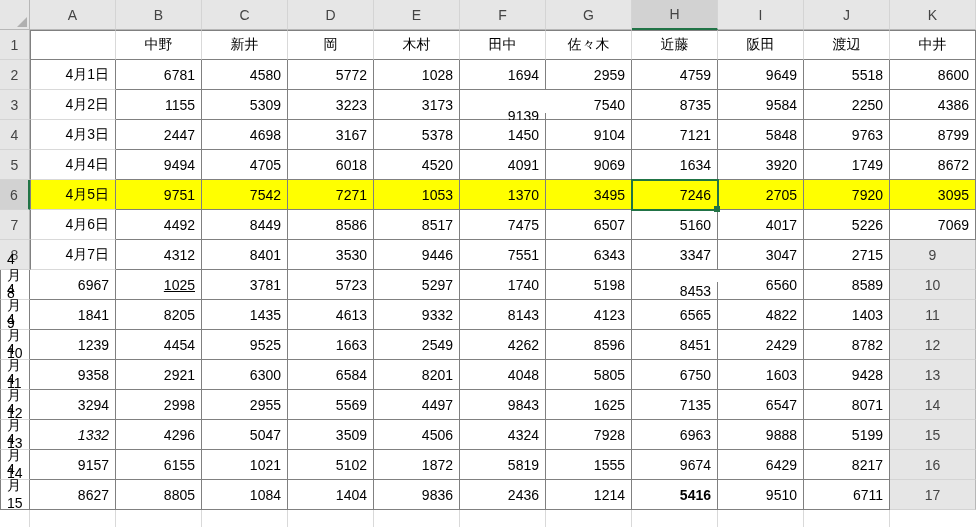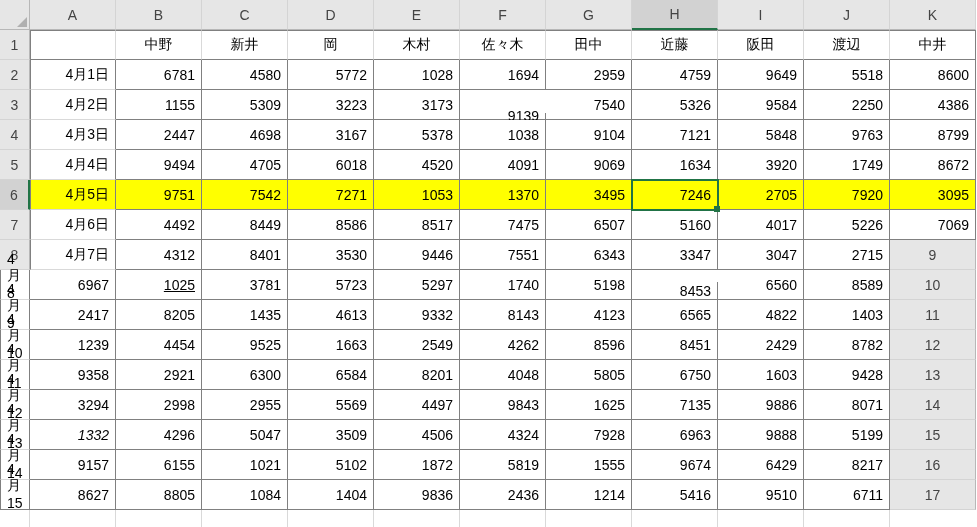--- a/index.html
+++ b/index.html
@@ -109,22 +109,22 @@
     <div class="colhdr selcol">H</div>
     <div class="colhdr">I</div>
     <div class="colhdr">J</div>
     <div class="colhdr">K</div>
     <div class="rowhdr">1</div>
     <div class="cell txt-ctr databorder-t  databorder-b databorder-l"></div>
     <div class="cell txt-ctr databorder-t  databorder-b">中野</div>
     <div class="cell txt-ctr databorder-t  databorder-b">新井</div>
     <div class="cell txt-ctr databorder-t  databorder-b">岡</div>
     <div class="cell txt-ctr databorder-t  databorder-b">木村</div>
+    <div class="cell txt-ctr databorder-t  databorder-b">田中</div>
     <div class="cell txt-ctr databorder-t  databorder-b">佐々木</div>
-    <div class="cell txt-ctr databorder-t  databorder-b">田中</div>
     <div class="cell txt-ctr databorder-t  databorder-b">近藤</div>
     <div class="cell txt-ctr databorder-t  databorder-b">阪田</div>
     <div class="cell txt-ctr databorder-t  databorder-b">渡辺</div>
     <div class="cell txt-ctr databorder-t databorder-r databorder-b">中井</div>
     <div class="rowhdr">2</div>
     <div class="cell txt-num databorder-l" style="border-right: 1px solid rgb(128, 128, 128);">4月1日</div>
     <div class="cell txt-num" style="border-right: 1px solid rgb(128, 128, 128); border-bottom: 1px solid rgb(128, 128, 128);">6781</div>
     <div class="cell txt-num" style="border-right: 1px solid rgb(128, 128, 128); border-bottom: 1px solid rgb(128, 128, 128);">4580</div>
     <div class="cell txt-num" style="border-right: 1px solid rgb(128, 128, 128); border-bottom: 1px solid rgb(128, 128, 128);">5772</div>
     <div class="cell txt-num" style="border-right: 1px solid rgb(128, 128, 128); border-bottom: 1px solid rgb(128, 128, 128);">1028</div>
@@ -135,31 +135,31 @@
     <div class="cell txt-num" style="border-right: 1px solid rgb(128, 128, 128); border-bottom: 1px solid rgb(128, 128, 128);">5518</div>
     <div class="cell txt-num databorder-r" style="border-right: 1px solid rgb(128, 128, 128); border-bottom: 1px solid rgb(128, 128, 128);">8600</div>
     <div class="rowhdr">3</div>
     <div class="cell txt-num databorder-l" style="border-right: 1px solid rgb(128, 128, 128);">4月2日</div>
     <div class="cell txt-num" style="border-right: 1px solid rgb(128, 128, 128); border-bottom: 1px solid rgb(128, 128, 128);">1155</div>
     <div class="cell txt-num" style="border-right: 1px solid rgb(128, 128, 128); border-bottom: 1px solid rgb(128, 128, 128);">5309</div>
     <div class="cell txt-num" style="border-right: 1px solid rgb(128, 128, 128); border-bottom: 1px solid rgb(128, 128, 128);">3223</div>
     <div class="cell txt-num" style="border-right: 1px solid rgb(128, 128, 128); border-bottom: 1px solid rgb(128, 128, 128);">3173</div>
     <div class="cell txt-num" style="border-right: 1px solid rgb(128, 128, 128); border-bottom: 1px solid rgb(128, 128, 128); margin-top: 23px;">9139</div>
     <div class="cell txt-num" style="border-right: 1px solid rgb(128, 128, 128); border-bottom: 1px solid rgb(128, 128, 128);">7540</div>
-    <div class="cell txt-num" style="border-right: 1px solid rgb(128, 128, 128); border-bottom: 1px solid rgb(128, 128, 128);">5326</div>
+    <div class="cell txt-num" style="border-right: 1px solid rgb(128, 128, 128); border-bottom: 1px solid rgb(128, 128, 128);">8735</div>
     <div class="cell txt-num" style="border-right: 1px solid rgb(128, 128, 128); border-bottom: 1px solid rgb(128, 128, 128);">9584</div>
     <div class="cell txt-num" style="border-right: 1px solid rgb(128, 128, 128); border-bottom: 1px solid rgb(128, 128, 128);">2250</div>
     <div class="cell txt-num databorder-r" style="border-right: 1px solid rgb(128, 128, 128); border-bottom: 1px solid rgb(128, 128, 128);">4386</div>
     <div class="rowhdr">4</div>
     <div class="cell txt-num databorder-l" style="border-right: 1px solid rgb(128, 128, 128);">4月3日</div>
     <div class="cell txt-num" style="border-right: 1px solid rgb(128, 128, 128); border-bottom: 1px solid rgb(128, 128, 128);">2447</div>
     <div class="cell txt-num" style="border-right: 1px solid rgb(128, 128, 128); border-bottom: 1px solid rgb(128, 128, 128);">4698</div>
     <div class="cell txt-num" style="border-right: 1px solid rgb(128, 128, 128); border-bottom: 1px solid rgb(128, 128, 128);">3167</div>
     <div class="cell txt-num" style="border-right: 1px solid rgb(128, 128, 128); border-bottom: 1px solid rgb(128, 128, 128);">5378</div>
-    <div class="cell txt-num" style="border-right: 1px solid rgb(128, 128, 128); border-bottom: 1px solid rgb(128, 128, 128);">1038</div>
+    <div class="cell txt-num" style="border-right: 1px solid rgb(128, 128, 128); border-bottom: 1px solid rgb(128, 128, 128);">1450</div>
     <div class="cell txt-num" style="border-right: 1px solid rgb(128, 128, 128); border-bottom: 1px solid rgb(128, 128, 128);">9104</div>
     <div class="cell txt-num" style="border-right: 1px solid rgb(128, 128, 128); border-bottom: 1px solid rgb(128, 128, 128);">7121</div>
     <div class="cell txt-num" style="border-right: 1px solid rgb(128, 128, 128); border-bottom: 1px solid rgb(128, 128, 128);">5848</div>
     <div class="cell txt-num" style="border-right: 1px solid rgb(128, 128, 128); border-bottom: 1px solid rgb(128, 128, 128);">9763</div>
     <div class="cell txt-num databorder-r" style="border-right: 1px solid rgb(128, 128, 128); border-bottom: 1px solid rgb(128, 128, 128);">8799</div>
     <div class="rowhdr">5</div>
     <div class="cell txt-num databorder-l" style="border-right: 1px solid rgb(128, 128, 128);">4月4日</div>
     <div class="cell txt-num" style="border-right: 1px solid rgb(128, 128, 128); border-bottom: 1px solid rgb(128, 128, 128);">9494</div>
     <div class="cell txt-num" style="border-right: 1px solid rgb(128, 128, 128); border-bottom: 1px solid rgb(128, 128, 128);">4705</div>
     <div class="cell txt-num" style="border-right: 1px solid rgb(128, 128, 128); border-bottom: 1px solid rgb(128, 128, 128);">6018</div>
@@ -212,21 +212,21 @@
     <div class="cell txt-num" style="border-right: 1px solid rgb(128, 128, 128); border-bottom: 1px solid rgb(128, 128, 128);">3781</div>
     <div class="cell txt-num" style="border-right: 1px solid rgb(128, 128, 128); border-bottom: 1px solid rgb(128, 128, 128);">5723</div>
     <div class="cell txt-num" style="border-right: 1px solid rgb(128, 128, 128); border-bottom: 1px solid rgb(128, 128, 128);">5297</div>
     <div class="cell txt-num" style="border-right: 1px solid rgb(128, 128, 128); border-bottom: 1px solid rgb(128, 128, 128);">1740</div>
     <div class="cell txt-num" style="border-right: 1px solid rgb(128, 128, 128); border-bottom: 1px solid rgb(128, 128, 128);">5198</div>
     <div class="cell txt-num" style="border-right: 1px solid rgb(128, 128, 128); border-bottom: 1px solid rgb(128, 128, 128); margin-top: 12px;">8453</div>
     <div class="cell txt-num" style="border-right: 1px solid rgb(128, 128, 128); border-bottom: 1px solid rgb(128, 128, 128);">6560</div>
     <div class="cell txt-num databorder-r" style="border-right: 1px solid rgb(128, 128, 128); border-bottom: 1px solid rgb(128, 128, 128);">8589</div>
     <div class="rowhdr">10</div>
     <div class="cell txt-num databorder-l" style="border-right: 1px solid rgb(128, 128, 128);">4月9日</div>
-    <div class="cell txt-num" style="border-right: 1px solid rgb(128, 128, 128); border-bottom: 1px solid rgb(128, 128, 128);">2417</div>
+    <div class="cell txt-num" style="border-right: 1px solid rgb(128, 128, 128); border-bottom: 1px solid rgb(128, 128, 128);">1841</div>
     <div class="cell txt-num" style="border-right: 1px solid rgb(128, 128, 128); border-bottom: 1px solid rgb(128, 128, 128);">8205</div>
     <div class="cell txt-num" style="border-right: 1px solid rgb(128, 128, 128); border-bottom: 1px solid rgb(128, 128, 128);">1435</div>
     <div class="cell txt-num" style="border-right: 1px solid rgb(128, 128, 128); border-bottom: 1px solid rgb(128, 128, 128);">4613</div>
     <div class="cell txt-num" style="border-right: 1px solid rgb(128, 128, 128); border-bottom: 1px solid rgb(128, 128, 128);">9332</div>
     <div class="cell txt-num" style="border-right: 1px solid rgb(128, 128, 128); border-bottom: 1px solid rgb(128, 128, 128);">8143</div>
     <div class="cell txt-num" style="border-right: 1px solid rgb(128, 128, 128); border-bottom: 1px solid rgb(128, 128, 128);">4123</div>
     <div class="cell txt-num" style="border-right: 1px solid rgb(128, 128, 128); border-bottom: 1px solid rgb(128, 128, 128);">6565</div>
     <div class="cell txt-num" style="border-right: 1px solid rgb(128, 128, 128); border-bottom: 1px solid rgb(128, 128, 128);">4822</div>
     <div class="cell txt-num databorder-r" style="border-right: 1px solid rgb(128, 128, 128); border-bottom: 1px solid rgb(128, 128, 128);">1403</div>
     <div class="rowhdr">11</div>
@@ -256,21 +256,21 @@
     <div class="rowhdr">13</div>
     <div class="cell txt-num databorder-l" style="border-right: 1px solid rgb(128, 128, 128);">4月12日</div>
     <div class="cell txt-num" style="border-right: 1px solid rgb(128, 128, 128); border-bottom: 1px solid rgb(128, 128, 128);">3294</div>
     <div class="cell txt-num" style="border-right: 1px solid rgb(128, 128, 128); border-bottom: 1px solid rgb(128, 128, 128);">2998</div>
     <div class="cell txt-num" style="border-right: 1px solid rgb(128, 128, 128); border-bottom: 1px solid rgb(128, 128, 128);">2955</div>
     <div class="cell txt-num" style="border-right: 1px solid rgb(128, 128, 128); border-bottom: 1px solid rgb(128, 128, 128);">5569</div>
     <div class="cell txt-num" style="border-right: 1px solid rgb(128, 128, 128); border-bottom: 1px solid rgb(128, 128, 128);">4497</div>
     <div class="cell txt-num" style="border-right: 1px solid rgb(128, 128, 128); border-bottom: 1px solid rgb(128, 128, 128);">9843</div>
     <div class="cell txt-num" style="border-right: 1px solid rgb(128, 128, 128); border-bottom: 1px solid rgb(128, 128, 128);">1625</div>
     <div class="cell txt-num" style="border-right: 1px solid rgb(128, 128, 128); border-bottom: 1px solid rgb(128, 128, 128);">7135</div>
-    <div class="cell txt-num" style="border-right: 1px solid rgb(128, 128, 128); border-bottom: 1px solid rgb(128, 128, 128);">9886</div>
+    <div class="cell txt-num" style="border-right: 1px solid rgb(128, 128, 128); border-bottom: 1px solid rgb(128, 128, 128);">6547</div>
     <div class="cell txt-num databorder-r" style="border-right: 1px solid rgb(128, 128, 128); border-bottom: 1px solid rgb(128, 128, 128);">8071</div>
     <div class="rowhdr">14</div>
     <div class="cell txt-num databorder-l" style="border-right: 1px solid rgb(128, 128, 128);">4月13日</div>
     <div class="cell txt-num" style="border-right: 1px solid rgb(128, 128, 128); border-bottom: 1px solid rgb(128, 128, 128); font-style: italic;">1332</div>
     <div class="cell txt-num" style="border-right: 1px solid rgb(128, 128, 128); border-bottom: 1px solid rgb(128, 128, 128);">4296</div>
     <div class="cell txt-num" style="border-right: 1px solid rgb(128, 128, 128); border-bottom: 1px solid rgb(128, 128, 128);">5047</div>
     <div class="cell txt-num" style="border-right: 1px solid rgb(128, 128, 128); border-bottom: 1px solid rgb(128, 128, 128);">3509</div>
     <div class="cell txt-num" style="border-right: 1px solid rgb(128, 128, 128); border-bottom: 1px solid rgb(128, 128, 128);">4506</div>
     <div class="cell txt-num" style="border-right: 1px solid rgb(128, 128, 128); border-bottom: 1px solid rgb(128, 128, 128);">4324</div>
     <div class="cell txt-num" style="border-right: 1px solid rgb(128, 128, 128); border-bottom: 1px solid rgb(128, 128, 128);">7928</div>
@@ -291,21 +291,21 @@
     <div class="cell txt-num databorder-r" style="border-right: 1px solid rgb(128, 128, 128); border-bottom: 1px solid rgb(128, 128, 128);">8217</div>
     <div class="rowhdr">16</div>
     <div class="cell txt-num databorder-l databorder-b" style="border-right: 1px solid rgb(128, 128, 128);">4月15日</div>
     <div class="cell txt-num databorder-b" style="border-right: 1px solid rgb(128, 128, 128); border-bottom: 1px solid rgb(128, 128, 128);">8627</div>
     <div class="cell txt-num databorder-b" style="border-right: 1px solid rgb(128, 128, 128); border-bottom: 1px solid rgb(128, 128, 128);">8805</div>
     <div class="cell txt-num databorder-b" style="border-right: 1px solid rgb(128, 128, 128); border-bottom: 1px solid rgb(128, 128, 128);">1084</div>
     <div class="cell txt-num databorder-b" style="border-right: 1px solid rgb(128, 128, 128); border-bottom: 1px solid rgb(128, 128, 128);">1404</div>
     <div class="cell txt-num databorder-b" style="border-right: 1px solid rgb(128, 128, 128); border-bottom: 1px solid rgb(128, 128, 128);">9836</div>
     <div class="cell txt-num databorder-b" style="border-right: 1px solid rgb(128, 128, 128); border-bottom: 1px solid rgb(128, 128, 128);">2436</div>
     <div class="cell txt-num databorder-b" style="border-right: 1px solid rgb(128, 128, 128); border-bottom: 1px solid rgb(128, 128, 128);">1214</div>
-    <div class="cell txt-num databorder-b" style="border-right: 1px solid rgb(128, 128, 128); border-bottom: 1px solid rgb(128, 128, 128);">5416</div>
+    <div class="cell txt-num databorder-b" style="border-right: 1px solid rgb(128, 128, 128); border-bottom: 1px solid rgb(128, 128, 128); font-weight: bold;">5416</div>
     <div class="cell txt-num databorder-b" style="border-right: 1px solid rgb(128, 128, 128); border-bottom: 1px solid rgb(128, 128, 128);">9510</div>
     <div class="cell txt-num databorder-b databorder-r" style="border-right: 1px solid rgb(128, 128, 128); border-bottom: 1px solid rgb(128, 128, 128);">6711</div>
     <div class="rowhdr">17</div>
     <div class="cell"></div>
     <div class="cell"></div>
     <div class="cell"></div>
     <div class="cell"></div>
     <div class="cell"></div>
     <div class="cell"></div>
     <div class="cell"></div>

